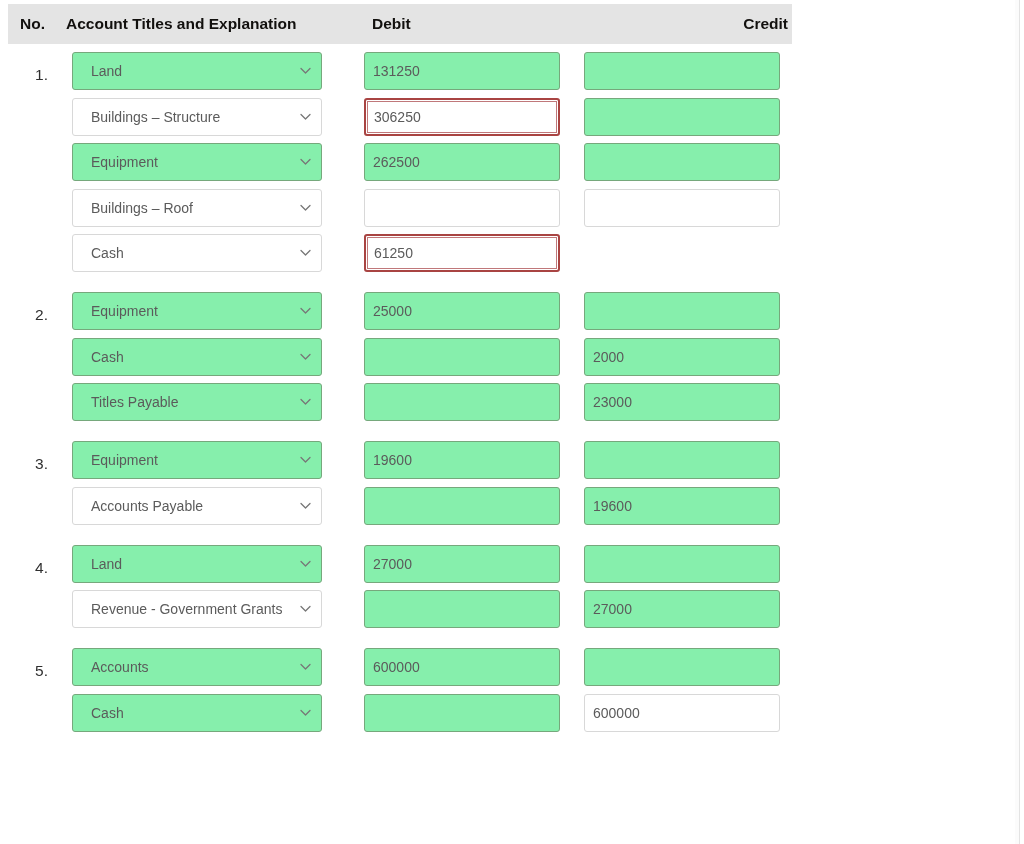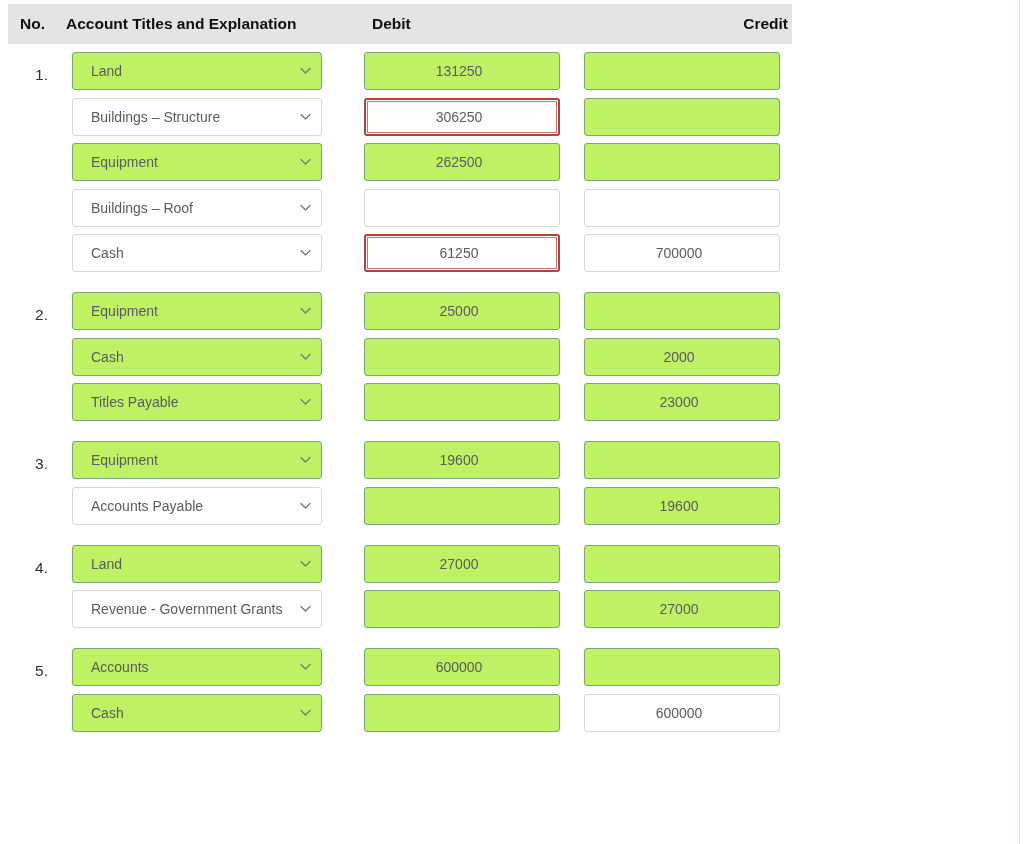--- a/index.html
+++ b/index.html
@@ -90,21 +90,21 @@
     box-sizing: border-box;
     border: 1px solid #d8d8d8;
     border-radius: 3px;
     background: #ffffff;
     font-size: 14px;
     color: #5b5b5b;
     font-family: "Liberation Sans", sans-serif;
   }
   .field.ok {
     border-color: #76a87c;
-    background: #bef264;
+    background: #86efac;
   }
   .field.bad {
     border: 2px solid #a94442;
     background: #ffffff;
     box-shadow: inset 0 0 0 1px #ffffff, inset 0 0 0 2px #c0787a;
   }
 
   
   .sel {
     left: 72px;
@@ -124,21 +124,21 @@
     height: 13px;
     pointer-events: none;
   }
   .chev svg { display: block; }
 
   
   .num {
     width: 196px;
     padding: 0 14px 0 8px;
     line-height: 36px;
-    text-align: center;
+    text-align: left;
     white-space: nowrap;
     overflow: hidden;
   }
   .num.bad { line-height: 34px; }
   .debit  { left: 364px; }
   .credit { left: 584px; }
 </style>
 </head>
 <body>
 
@@ -189,21 +189,20 @@
         <div class="field num debit"><span></span></div>
         <div class="field num credit"><span></span></div>
       </div>
       <div class="row">
         <div class="field sel"><span>Cash</span><span class="chev">
             <svg width="13" height="13" viewBox="0 0 13 13" aria-hidden="true">
               <path d="M2 4.5 L6.5 9 L11 4.5" fill="none" stroke="#777777" stroke-width="1.3" stroke-linecap="round" stroke-linejoin="round"></path>
             </svg>
           </span></div>
         <div class="field num debit bad"><span>61250</span></div>
-        <div class="field num credit"><span>700000</span></div>
       </div>
       <div class="row gap">
         <div class="rownum">2.</div>
         <div class="field sel ok"><span>Equipment</span><span class="chev">
             <svg width="13" height="13" viewBox="0 0 13 13" aria-hidden="true">
               <path d="M2 4.5 L6.5 9 L11 4.5" fill="none" stroke="#777777" stroke-width="1.3" stroke-linecap="round" stroke-linejoin="round"></path>
             </svg>
           </span></div>
         <div class="field num debit ok"><span>25000</span></div>
         <div class="field num credit ok"><span></span></div>

